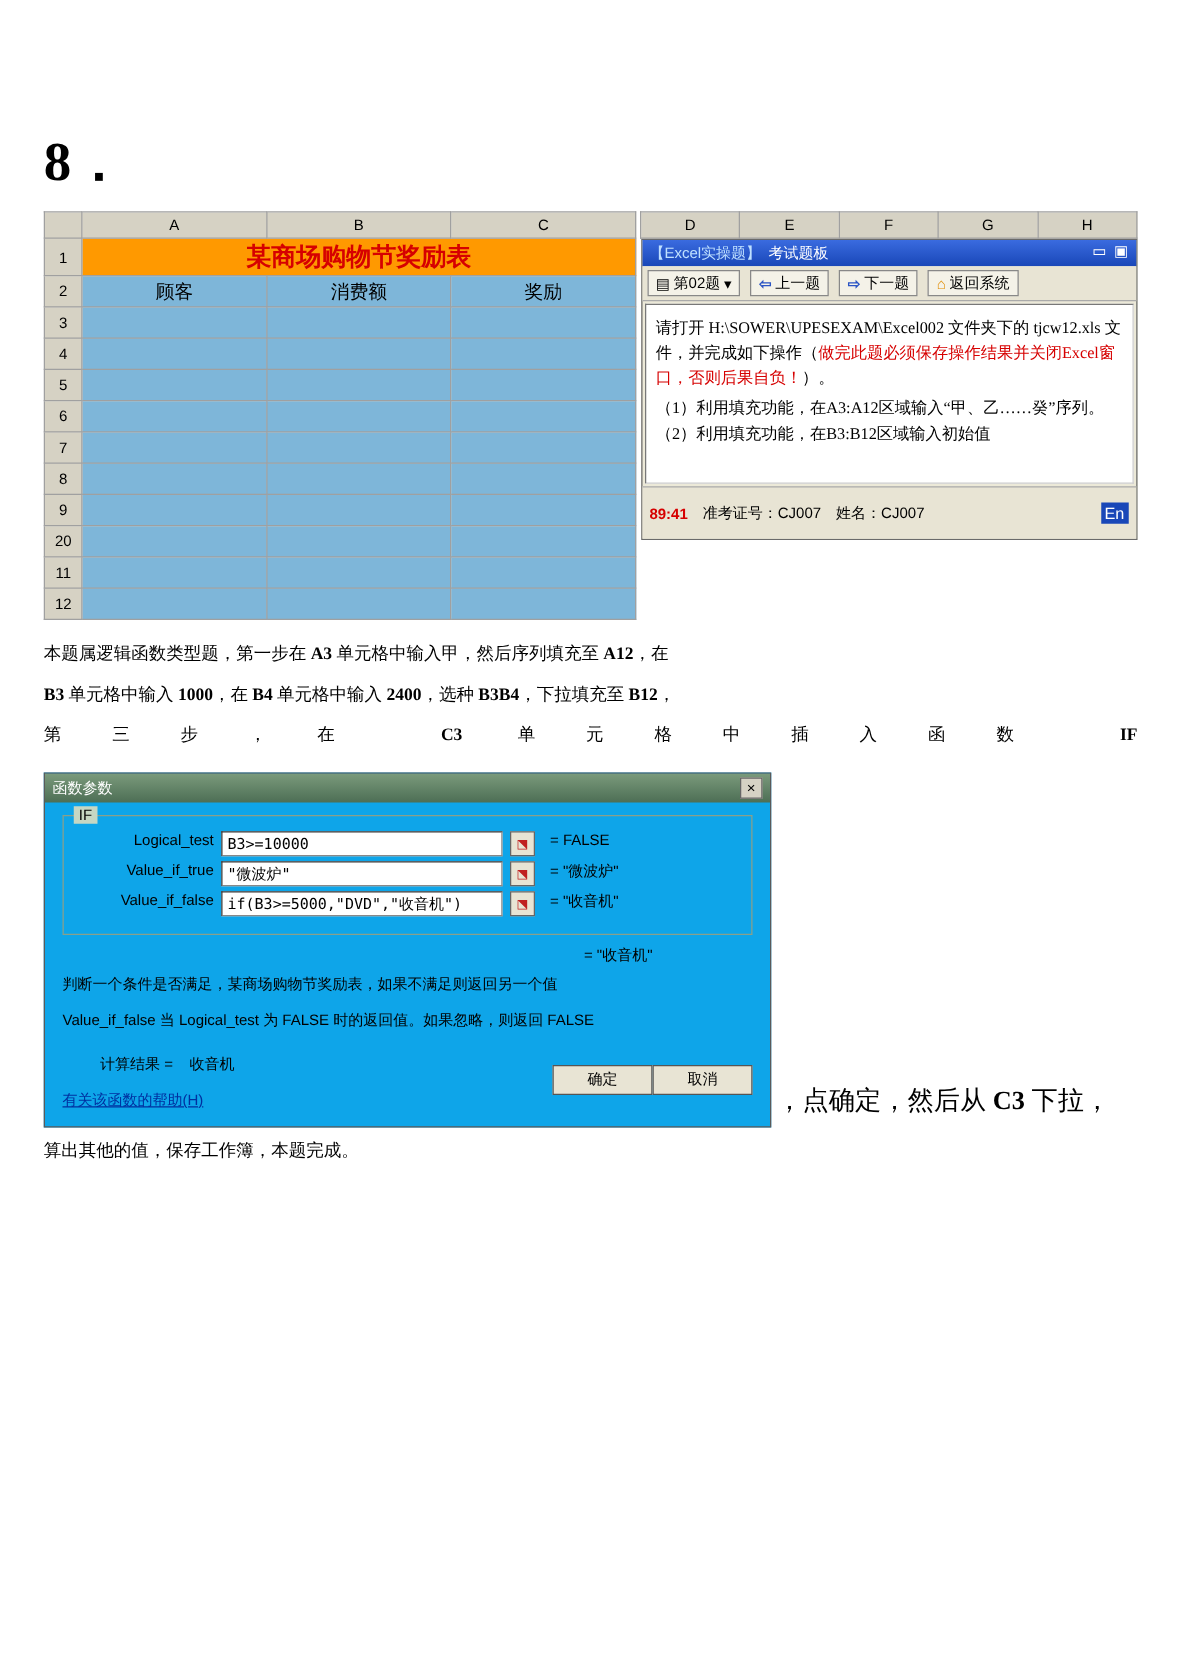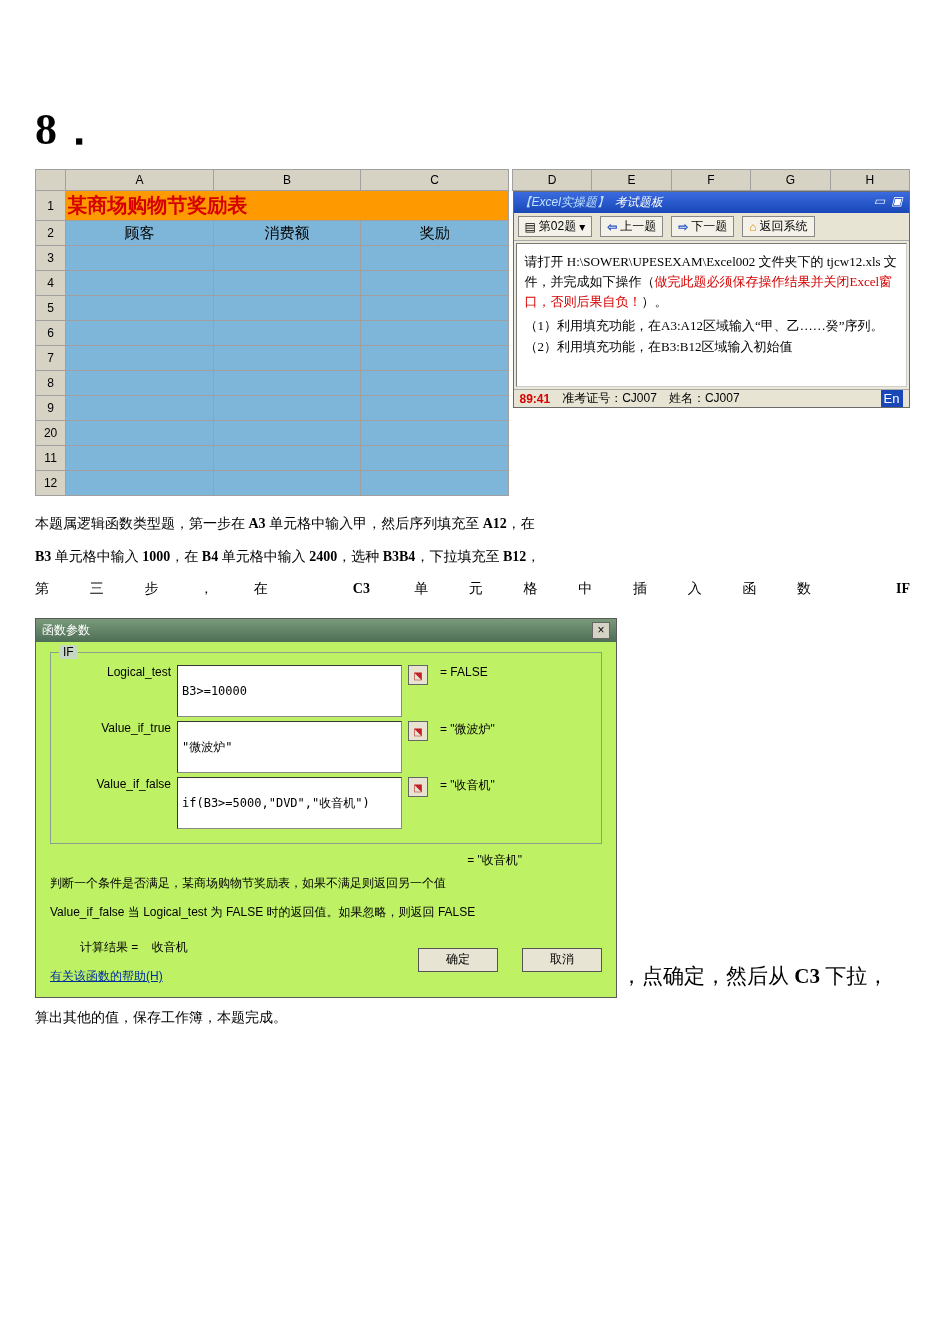--- a/index.html
+++ b/index.html
@@ -42,20 +42,21 @@
     width: 28px;
     font-size: 12px;
   }
   .sheet td.cell {
     background: #7eb6d9;
     width: 152px;
     height: 22px;
   }
   .sheet td.cell.orange {
     background: #ff9900;
+    text-align: center;
     font-weight: bold;
     color: #d60000;
     font-size: 20px;
     font-family: "SimSun", serif;
   }
   .sheet td.cell.header2 {
     text-align: center;
     font-size: 15px;
   }
   .sheet .narrow { width: 55px; }
@@ -68,21 +69,20 @@
     background: #ece9d8;
   }
   .exam-title {
     background: linear-gradient(#3a6bdf, #1947b8);
     color: #fff;
     font-size: 12px;
     padding: 2px 6px;
     display: flex;
     justify-content: center;
     gap: 6px;
-    font-style: italic;
   }
   .exam-title .t1 { color: #bfe0ff; }
   .exam-toolbar {
     background: #e8e4d4;
     border-bottom: 1px solid #aaa;
     padding: 3px 4px;
     display: flex;
     align-items: center;
     gap: 8px;
     font-size: 12px;
@@ -106,21 +106,21 @@
     border: 1px inset #ccc;
     margin: 2px;
     font-family: "SimSun", serif;
     font-size: 13px;
   }
   .exam-body .red { color: #d60000; }
   .exam-status {
     background: #e8e4d4;
     border-top: 1px solid #aaa;
     font-size: 12px;
-    padding: 0 6px;
+    padding: 12px 6px;
     display: flex;
     align-items: center;
     gap: 12px;
   }
   .exam-status .timer { color: #d60000; font-weight: bold; }
   .exam-status .en {
     margin-left: auto;
     background: #1947b8;
     color: #fff;
     font-size: 13px;
@@ -133,21 +133,21 @@
     margin: 14px 0;
   }
   .para .bold { font-family: "Times New Roman", serif; font-weight: bold; }
   .para.justify-wide {
     text-align: justify;
     text-align-last: justify;
   }
   
   .dialog {
     width: 580px;
-    background: #bef264;
+    background: #0ea5e9;
     border: 1px solid #5a5a5a;
     font-family: "SimSun", Arial, sans-serif;
     font-size: 12px;
     display: inline-block;
     vertical-align: bottom;
   }
   .dialog-title {
     background: linear-gradient(#7a9a7b, #4d6e55);
     color: #fff;
     padding: 3px 6px;
@@ -183,21 +183,21 @@
     align-items: flex-start;
     margin: 4px 0;
     gap: 6px;
   }
   .arg-row .lbl { width: 110px; text-align: right; }
   .arg-row .inp {
     background: #fff;
     border: 1px inset #888;
     width: 215px;
     height: 18px;
-    padding: 16px 4px;
+    padding: 0 4px;
     font-family: "SimSun", monospace;
     font-size: 12px;
     line-height: 18px;
   }
   .arg-row .picker {
     width: 18px; height: 18px;
     border: 1px solid #666;
     background: #e8e4d4;
     display: inline-flex;
     align-items: center;
@@ -208,21 +208,20 @@
   .arg-row .eq { margin-left: 6px; }
   .dialog-body .desc { margin: 6px 0 4px 0; }
   .dialog-body .result-row { margin: 18px 0 12px 30px; }
   .dialog-body .help {
     color: #0030a0;
     text-decoration: underline;
   }
   .dialog-buttons {
     float: right;
     display: flex;
-    gap: 24px;
     margin-top: -20px;
   }
   .dialog-buttons .dbtn {
     width: 78px;
     height: 22px;
     border: 1px solid #555;
     background: #e8e4d4;
     text-align: center;
     line-height: 20px;
     font-size: 12px;

